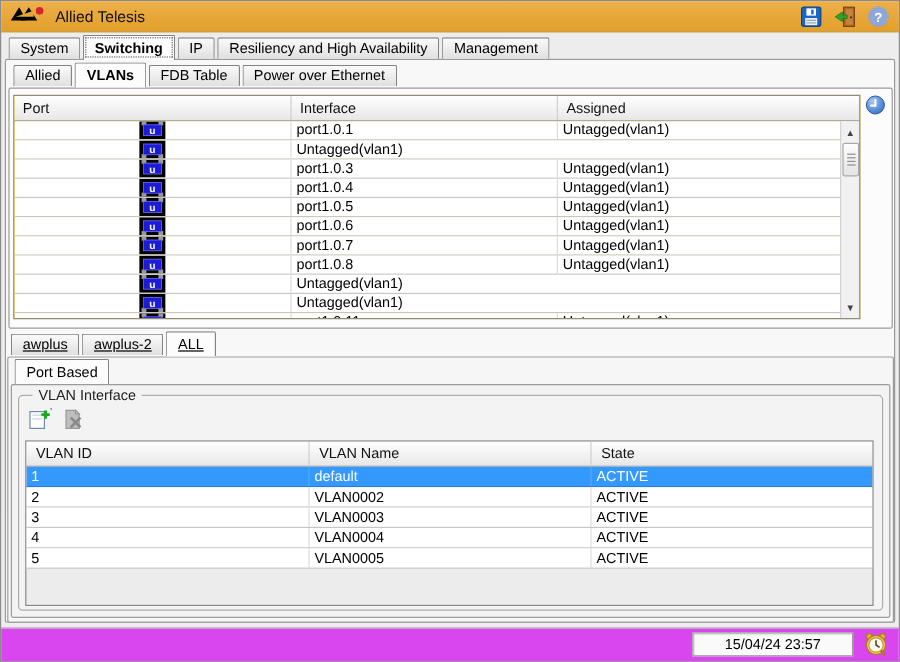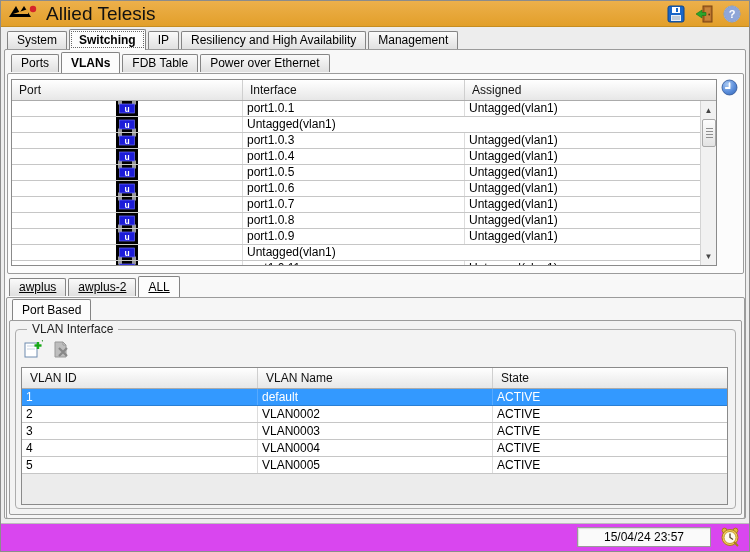--- a/index.html
+++ b/index.html
@@ -1,21 +1,21 @@
 <!DOCTYPE html>
 <html><head>
 <meta charset="utf-8">
 <style>
   html,body{margin:0;padding:0;}
   body{width:750px;height:552px;font-family:"Liberation Sans",sans-serif;font-size:12px;background:#d9d9d9;overflow:hidden;}
   #app{position:relative;width:748px;height:550px;border:1px solid #8c8c8c;background:#ededed;}
 
   
   .titlebar{position:absolute;top:0;left:0;right:0;height:26px;background:linear-gradient(#edb04b,#e29f2a);display:flex;align-items:center;padding:0 8px;box-sizing:border-box;border-bottom:1px solid #c68d20;}
-  .titlebar .apptitle{margin-left:7px;color:#111;font-size:19px;}
+  .titlebar .apptitle{margin-left:7px;color:#111;font-size:13px;}
   .tb-icons{margin-left:auto;display:flex;gap:9px;align-items:center;}
   .tb-ic{width:19px;height:19px;display:flex;align-items:center;justify-content:center;cursor:pointer;}
 
   
   .tabrow{position:absolute;display:flex;align-items:flex-end;z-index:8;}
   .tab{border:1px solid #848484;border-bottom:none;background:linear-gradient(#fafafa,#e0e0e0);padding:0 9px;height:17px;line-height:17px;margin-right:2px;border-radius:2px 2px 0 0;white-space:nowrap;cursor:pointer;color:#000;}
   .tab.active{background:#fcfcfc;height:20px;line-height:20px;margin-bottom:-1px;z-index:9;position:relative;}
   .tab.bold{font-weight:bold;}
   .tab.focus{outline:1px dotted #666;outline-offset:-3px;}
 
@@ -118,21 +118,21 @@
     <span class="tab">System</span>
     <span class="tab active bold focus">Switching</span>
     <span class="tab">IP</span>
     <span class="tab">Resiliency and High Availability</span>
     <span class="tab">Management</span>
   </div>
 
   <div class="panel" id="switching-panel"></div>
 
   <div class="tabrow" style="left:10px;top:51px;">
-    <span class="tab">Ports</span>
+    <span class="tab">Allied</span>
     <span class="tab active bold">VLANs</span>
     <span class="tab">FDB Table</span>
     <span class="tab">Power over Ethernet</span>
   </div>
 
   <div class="panel" id="vlans-panel"></div>
 
   <div class="ptable">
     <div class="thead">
       <div class="th" style="width:231px;">Port</div>
@@ -246,21 +246,20 @@
         <div class="prow">
           <div class="pc c1">
             <svg width="22" height="15" viewBox="0 0 22 15">
               <rect x="0" y="0" width="22" height="15" fill="#000"></rect>
               <rect x="2" y="0" width="4" height="3.5" fill="#9a9a9a"></rect>
               <rect x="16" y="0" width="4" height="3.5" fill="#9a9a9a"></rect>
               <rect x="3.5" y="3" width="15" height="9" fill="#1c1cd8" stroke="#6a6af5" stroke-width="0.7"></rect>
               <text x="11" y="10.8" font-size="8.5" font-weight="bold" fill="#fff" text-anchor="middle" font-family="Liberation Sans, sans-serif">u</text>
             </svg>
           </div>
-          <div class="pc c2">port1.0.9</div>
           <div class="pc c3">Untagged(vlan1)</div>
         </div>
         <div class="prow">
           <div class="pc c1">
             <svg width="22" height="15" viewBox="0 0 22 15">
               <rect x="0" y="0" width="22" height="15" fill="#000"></rect>
               <rect x="2" y="11.5" width="4" height="3.5" fill="#9a9a9a"></rect>
               <rect x="16" y="11.5" width="4" height="3.5" fill="#9a9a9a"></rect>
               <rect x="3.5" y="3" width="15" height="9" fill="#1c1cd8" stroke="#6a6af5" stroke-width="0.7"></rect>
               <text x="11" y="10.8" font-size="8.5" font-weight="bold" fill="#fff" text-anchor="middle" font-family="Liberation Sans, sans-serif">u</text>

